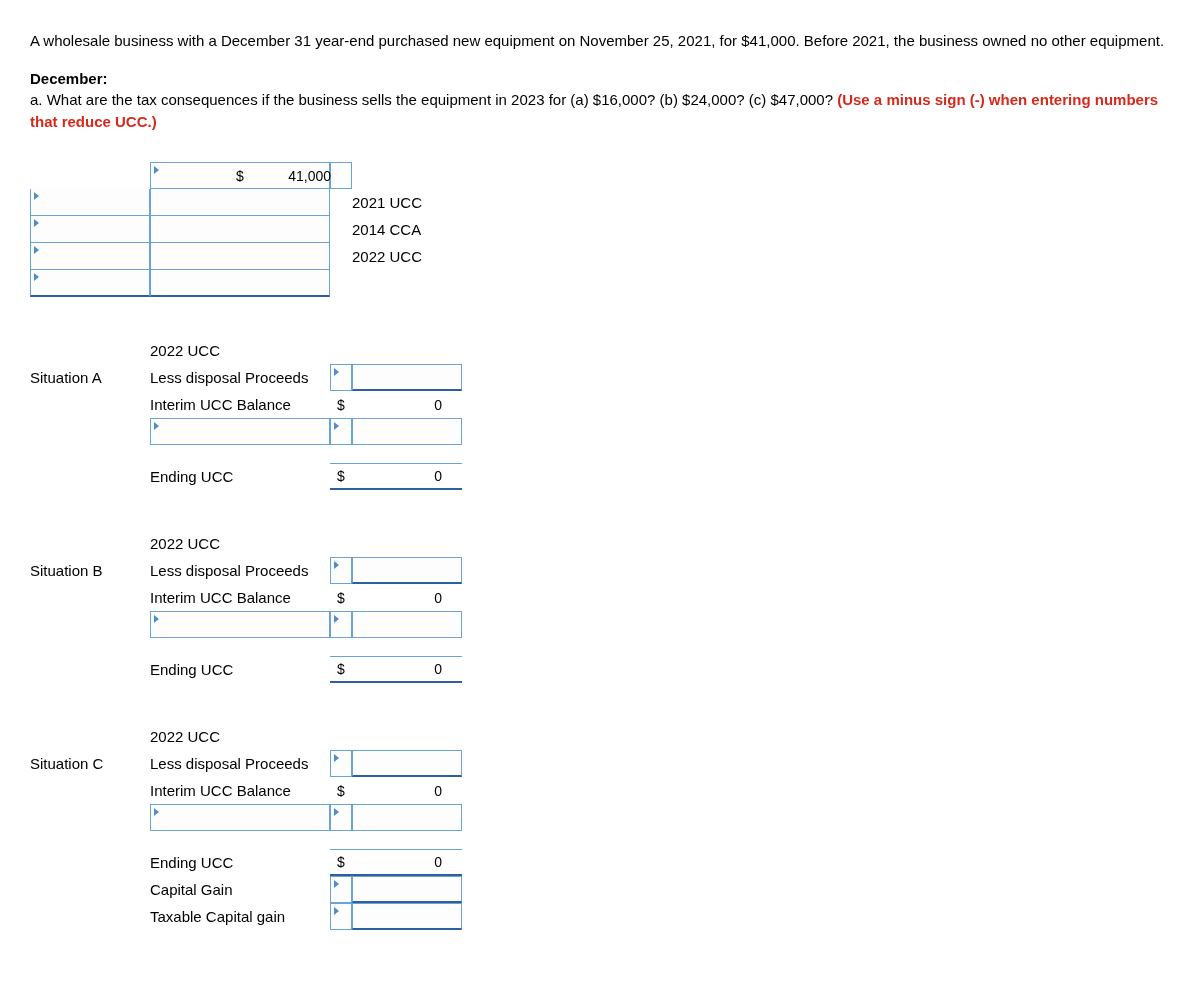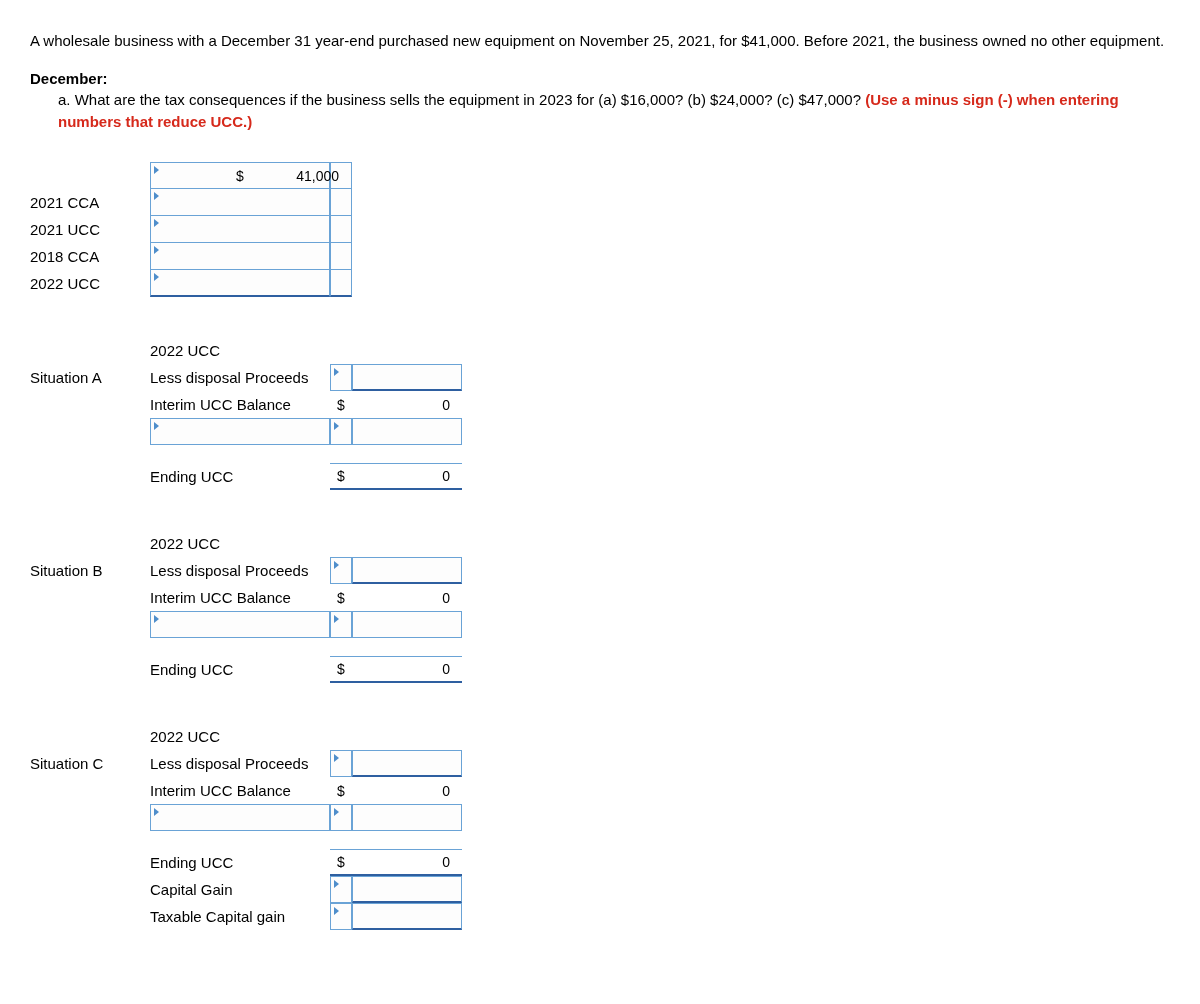--- a/index.html
+++ b/index.html
@@ -6,33 +6,33 @@
   body {
     font-family: Arial, Helvetica, sans-serif;
     font-size: 15px;
     color: #000;
     margin: 0;
     padding: 30px;
     background: #fff;
   }
   .intro { line-height: 1.45; margin-bottom: 18px; }
   .req-label { font-weight: 700; margin-bottom: 2px; }
-  .req-text { line-height: 1.45; margin-bottom: 30px; margin-left: 28px; }
+  .req-text { line-height: 1.45; margin-bottom: 30px; }
   .hint { color: #d6291b; font-weight: 700; }
 
   .grid {
     display: grid;
     grid-template-columns: 120px 180px 22px 110px;
     column-gap: 0;
   }
   .c1, .c2 { padding: 4px 6px 4px 0; line-height: 19px; height: 27px; display:flex; align-items:center; }
   .c1 { font-weight: 400; }
   .c3, .c4 { height: 27px; display:flex; align-items:center; }
   .c3 { justify-content:center; font-size:14px; }
-  .c4 { justify-content:flex-end; padding-right:12px; font-size:14px; }
+  .c4 { justify-content:flex-end; padding-right:20px; font-size:14px; }
 
   .spacer4 { grid-column: 1 / span 4; height: 40px; }
   .spacer-sm { grid-column: 1 / span 4; height: 18px; }
 
   .cell-box {
     border: 1px solid #6aa3d6;
     border-left: 1px solid #6aa3d6;
     border-right: 1px solid #6aa3d6;
     background: #fdfdfd;
     position: relative;
@@ -68,31 +68,30 @@
   <span>a. What are the tax consequences if the business sells the equipment in 2023 for (a) $16,000? (b) $24,000? (c) $47,000? </span><span class="hint">(Use a minus sign (-) when entering numbers that reduce UCC.)</span>
 </div>
 
 <div class="grid">
 
   <div class="c1"></div>
   <div class="c3 cell-box tick">$</div>
   <div class="c4 cell-box">41,000</div>
 
   <div class="c1"></div>
-  <div class="c2">2021 CCA</div>
   <div class="c3 cell-box tick bt-none"></div>
   <div class="c4 cell-box bt-none"></div>
 
   <div class="c1"></div>
   <div class="c2">2021 UCC</div>
   <div class="c3 cell-box tick bt-none"></div>
   <div class="c4 cell-box bt-none"></div>
 
   <div class="c1"></div>
-  <div class="c2">2018 CCA</div>
+  <div class="c2">2014 CCA</div>
   <div class="c3 cell-box tick bt-none"></div>
   <div class="c4 cell-box bt-none"></div>
 
   <div class="c1"></div>
   <div class="c2">2022 UCC</div>
   <div class="c3 cell-box tick bt-none bb-heavy"></div>
   <div class="c4 cell-box bt-none bb-heavy"></div>
 
   <div class="spacer4"></div>
 

